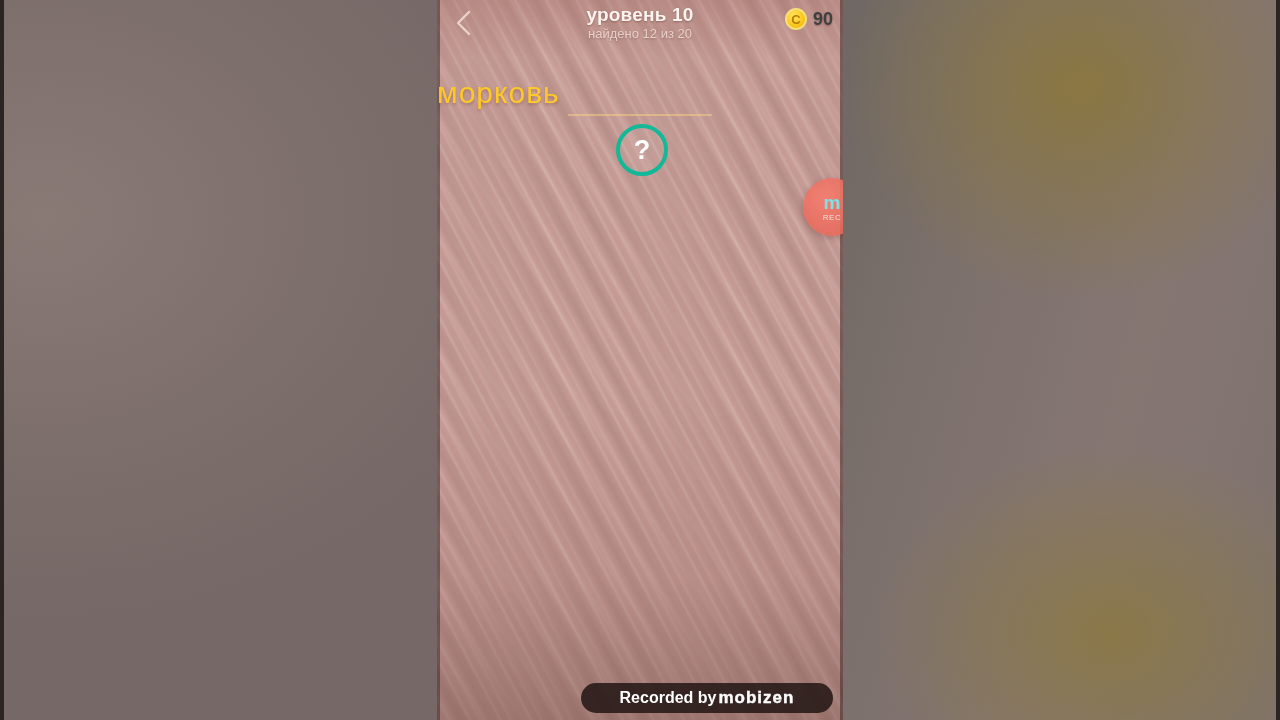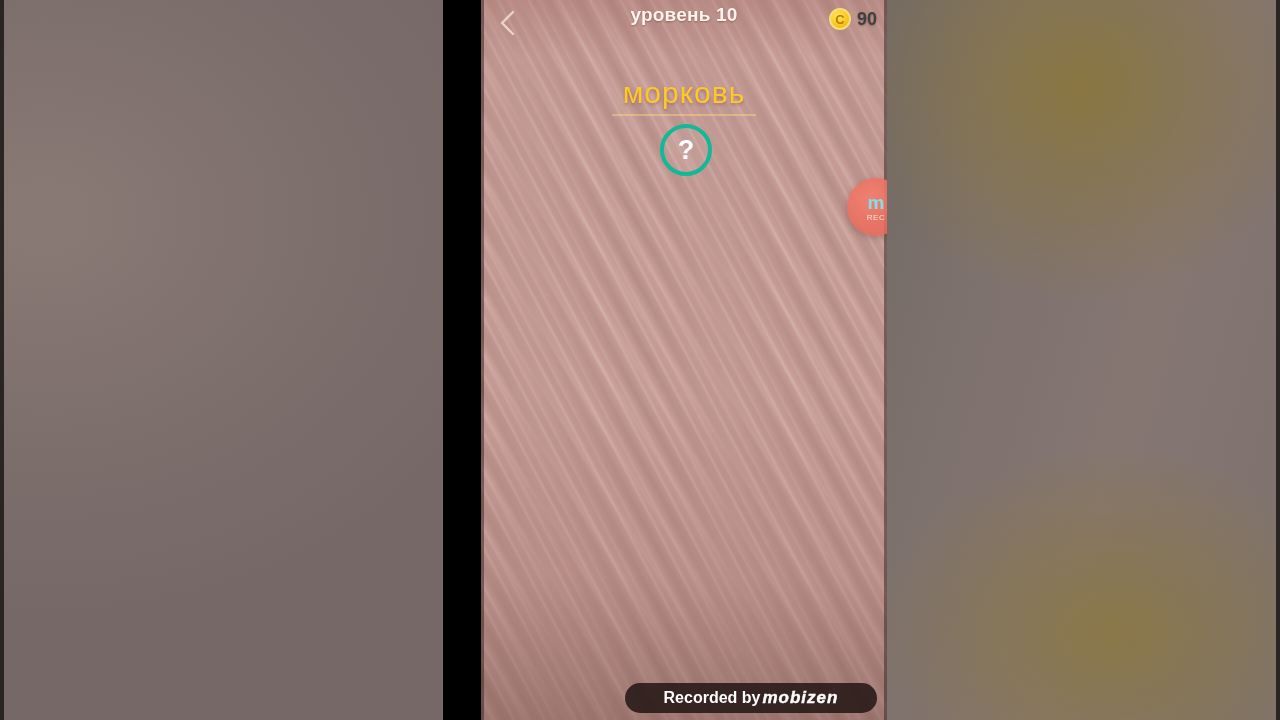--- a/index.html
+++ b/index.html
@@ -26,21 +26,20 @@
       linear-gradient(105deg, #6e6763 0%, #7d716d 32%, #857672 62%, #7e726e 100%);
   }
   .backdrop-edge-l { position:absolute; left:0; top:0; width:4px; height:720px; background:#2a2422; }
   .backdrop-edge-r { position:absolute; right:0; top:0; width:4px; height:720px; background:#2a2422; }
 
   
   .phone {
     position:absolute; left:437px; top:0; width:406px; height:720px;
     overflow:hidden;
     background: #c69b95;
-    margin-left: 44px;
   }
   
   .tex {
     position:absolute; inset:-40px;
     background:
       repeating-linear-gradient(62deg,
         rgba(255,255,255,0.00) 0px,
         rgba(255,255,255,0.16) 2px,
         rgba(255,255,255,0.00) 5px,
         rgba(255,255,255,0.00) 9px,
@@ -99,21 +98,21 @@
     background: radial-gradient(circle at 38% 32%, #ffe55c 0%, #fcc61c 58%, #e9a90a 100%);
     border:2px solid #f3e07a;
     display:flex; align-items:center; justify-content:center;
     font-size:13px; font-weight:bold; color:#b47c05; line-height:1;
   }
   .coin-count { font-size:18px; font-weight:bold; color:#404040;
                 text-shadow:0 1px 2px rgba(90,50,45,.45); }
 
   
   .word {
-    position:absolute; left:0; top:76px; width:406px; text-align:center;
+    position:absolute; left:0; top:76px; width:406px; text-align:left;
     font-size:30px; color:#ffc829; letter-spacing:1px;
     text-shadow:0 2px 3px rgba(110,60,50,.35);
   }
   .word-underline {
     position:absolute; left:131px; top:114px; width:144px; height:2px;
     background:rgba(255,215,130,.45);
   }
   .hint {
     position:absolute; left:179px; top:124px; width:52px; height:52px;
     border-radius:50%; border:4px solid #12b897;
@@ -139,21 +138,21 @@
   .grid { position:absolute; left:0; top:0; width:406px; height:720px; }
 
   
   .watermark {
     position:absolute; left:144px; top:683px; width:252px; height:30px;
     border-radius:15px; background:rgba(35,22,20,.86);
     display:flex; align-items:center; justify-content:center; gap:2px;
   }
   .watermark .rb { font-size:16px; font-weight:bold; color:#ffffff; }
   .watermark .mz {
-    font-size:17px; font-weight:bold; color:#ffffff; font-style:italic;
+    font-size:17px; font-weight:bold; color:#ffffff; 
     letter-spacing:1px;
     -webkit-text-stroke:0.4px #ffffff;
   }
 </style>
 </head>
 <body>
 
 <div class="backdrop">
   <div class="backdrop-left"></div>
   <div class="backdrop-right"></div>
@@ -169,20 +168,21 @@
 
   <div class="layer">
 
     <div class="topbar">
       <div class="back-icon">
         <svg viewBox="0 0 30 30" aria-hidden="true">
           <path d="M20 4 L9 15 L20 26" fill="none" stroke="#e9d2cc" stroke-width="2.4" stroke-linecap="round" stroke-linejoin="round"></path>
         </svg>
       </div>
       <div class="level-title">уровень 10</div>
+      <div class="level-sub">найдено 12 из 20</div>
       <div class="coins">
         <div class="coin-icon">C</div>
         <div class="coin-count">90</div>
       </div>
     </div>
 
     <div class="word">морковь</div>
     <div class="word-underline"></div>
     <div class="hint">
       <span>?</span>

